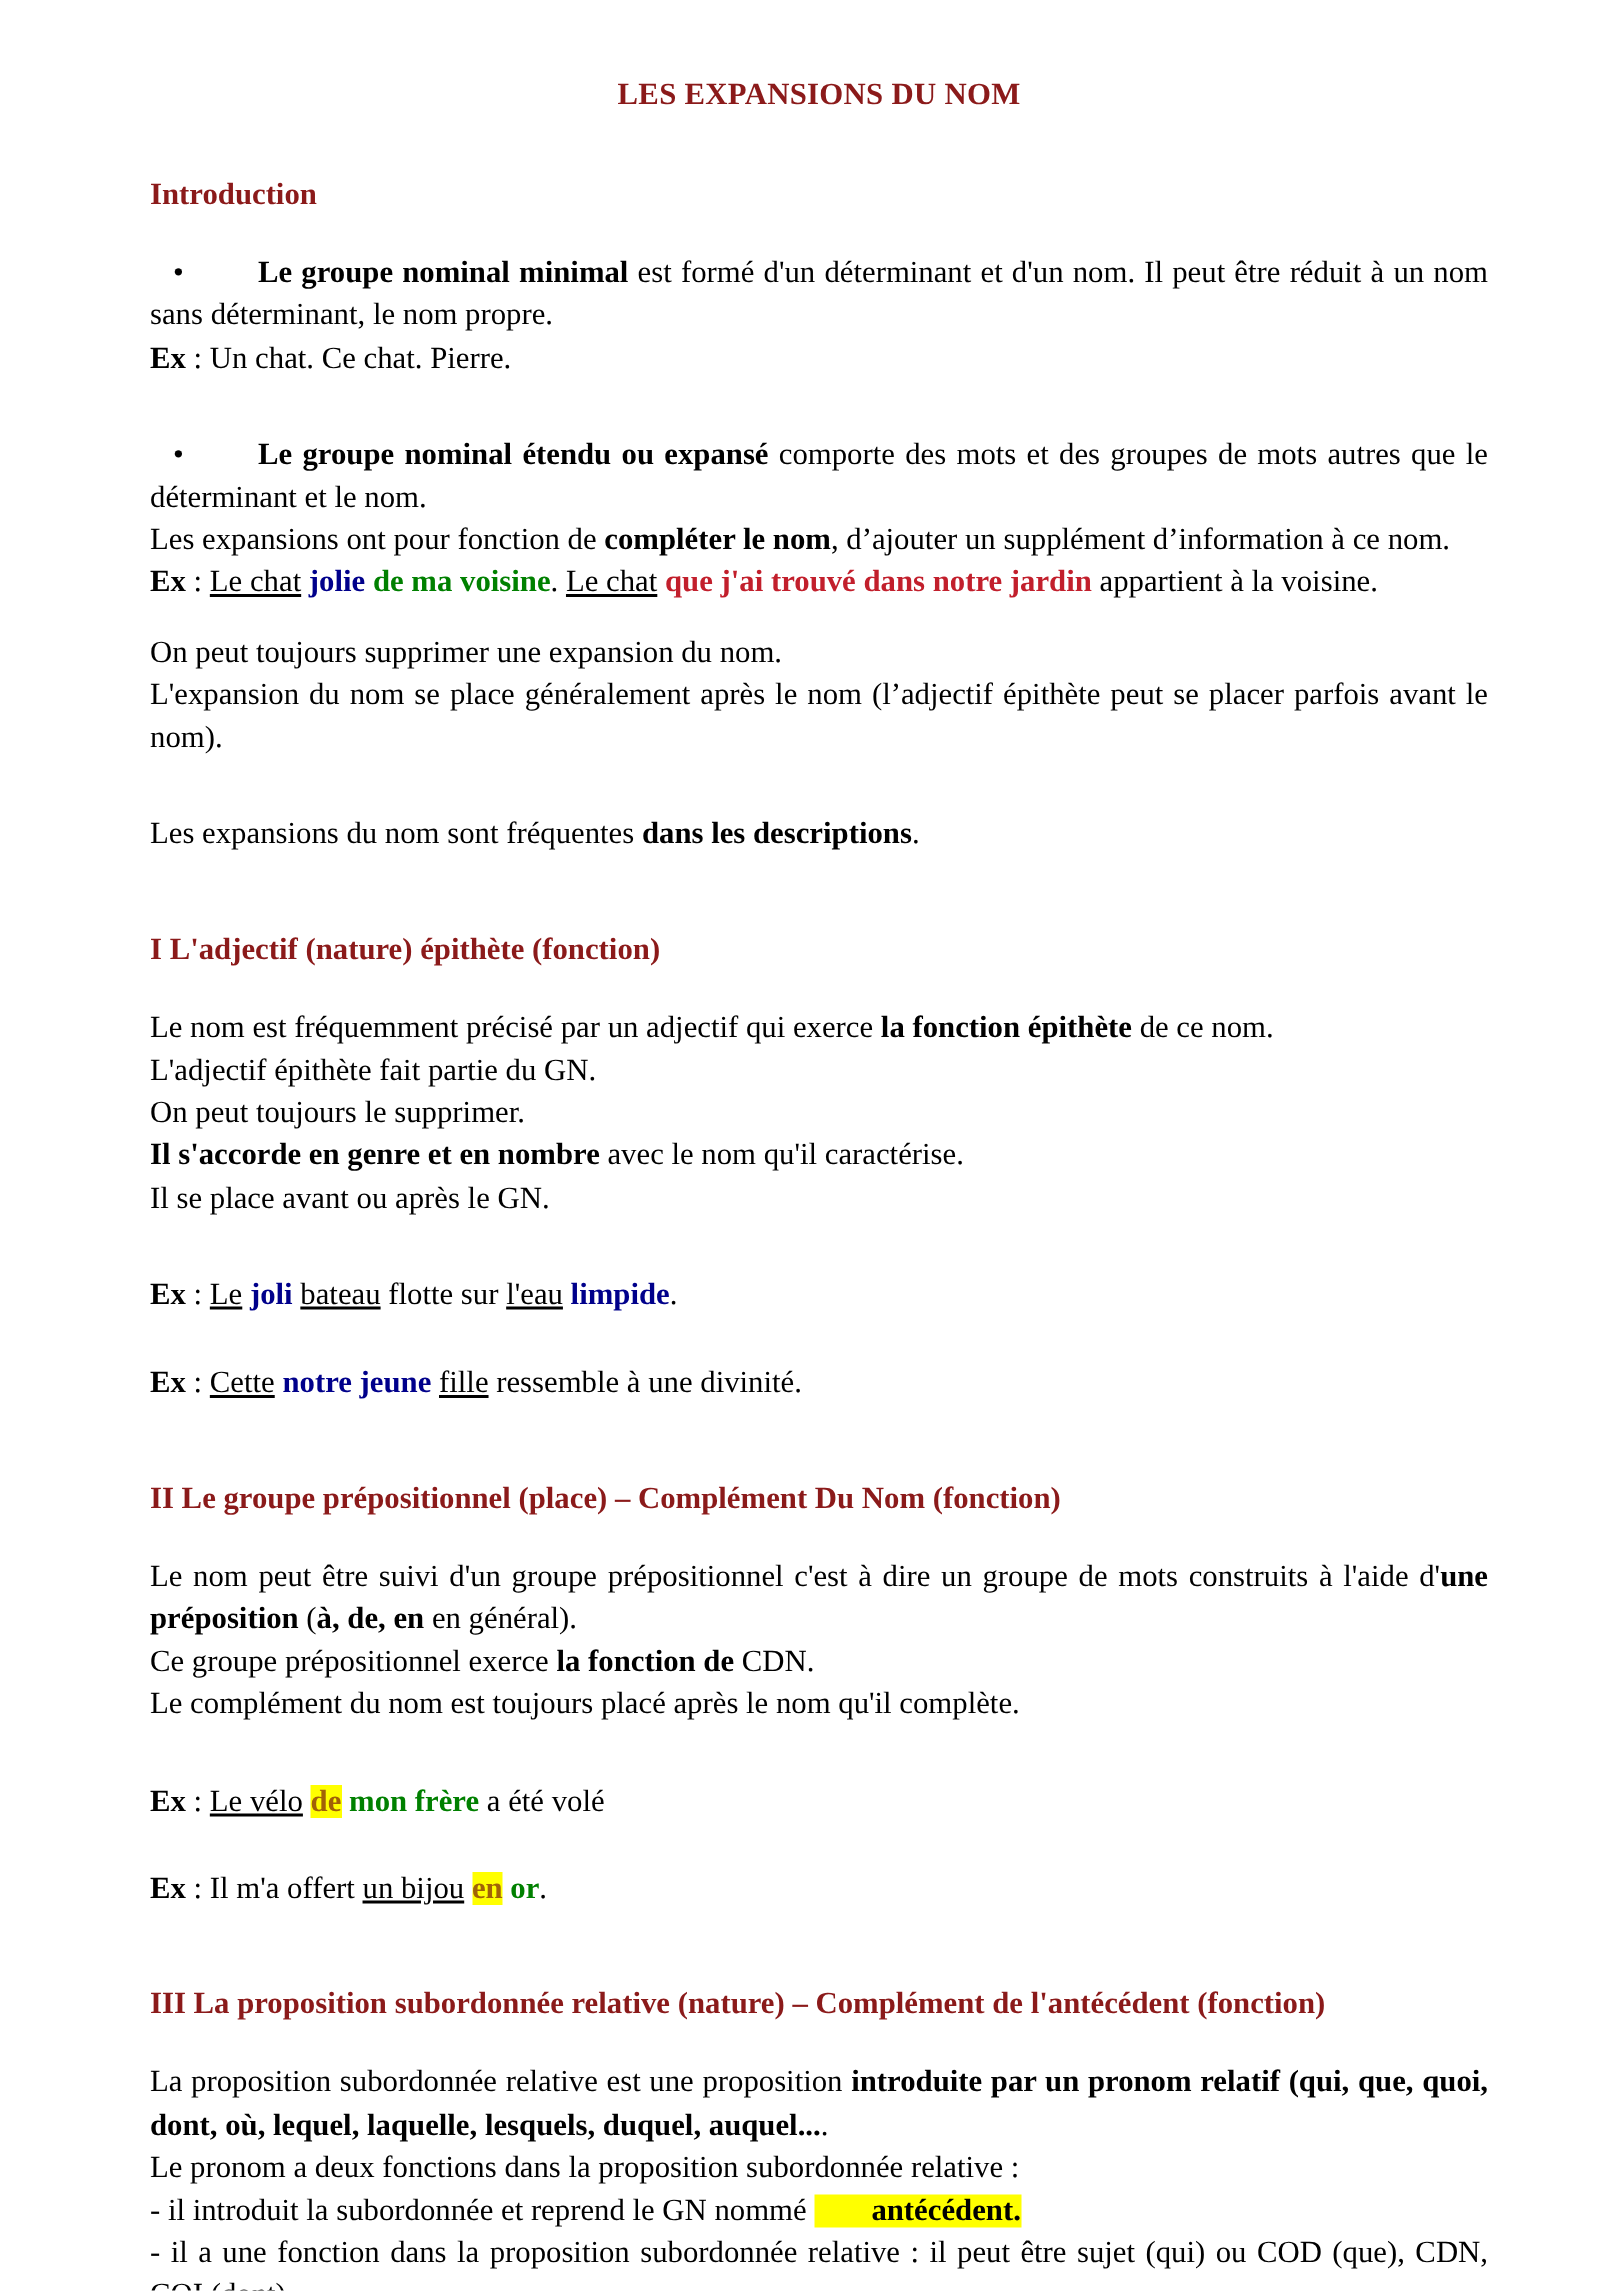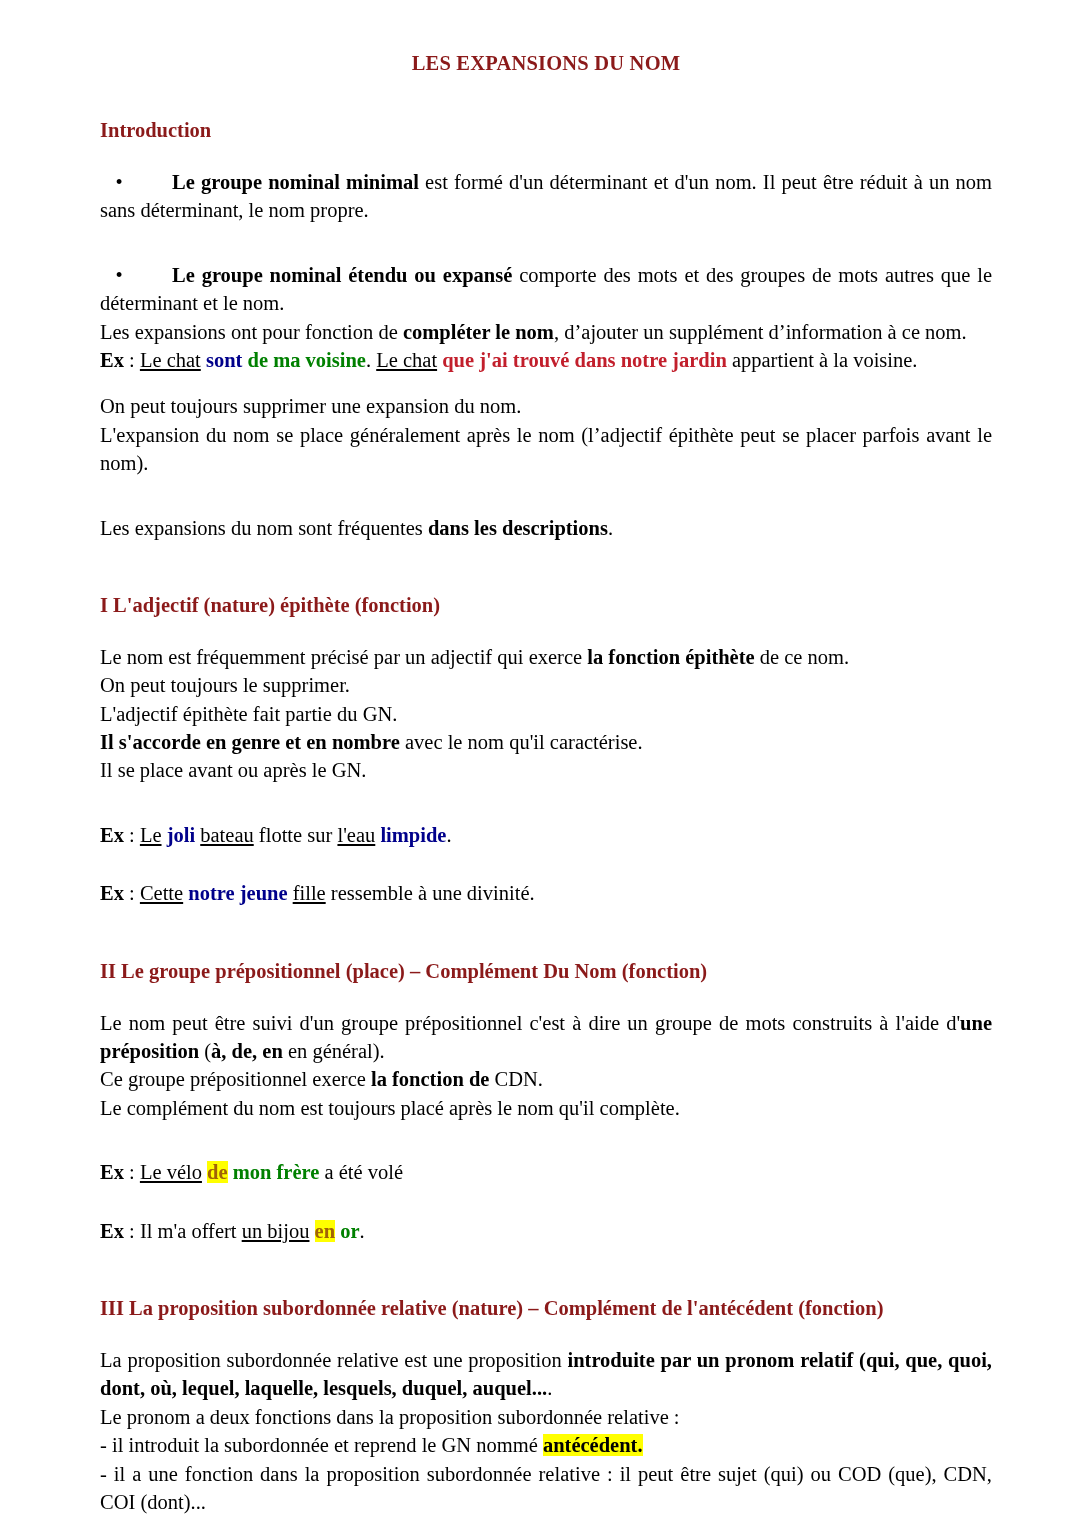--- a/index.html
+++ b/index.html
@@ -67,68 +67,69 @@
     display: inline-block;
     width: 38px;
     text-align: center;
   }
   b, .b { font-weight: bold; }
   .u { text-decoration: underline; }
   .blue { color: #00008b; font-weight: bold; }
   .green { color: #008000; font-weight: bold; }
   .red { color: #c21f2c; font-weight: bold; }
   .hl-green { background-color: #ffff00; color: #a16207; font-weight: bold; }
-  .hl-black { background-color: #ffff00; color: #000000; font-weight: bold; }
+  .hl-black { background-color: #ffff00; color: #000000; font-weight: bold; padding-left: 38px; }
   .ex-label { font-weight: bold; }
 </style>
 </head>
 <body>
 
 <div class="page">
 
   <div class="doc-title">LES EXPANSIONS DU NOM</div>
 
   <div class="gap-1"></div>
 
   <div class="sec-head">Introduction</div>
 
   <div class="gap-2"></div>
 
   <p class="bullet-para"><span class="bullet-first"><span class="bullet-dot">•</span></span><b>Le groupe nominal minimal</b><span> est formé d'un déterminant et d'un nom. Il peut être réduit à un nom sans déterminant, le nom propre.</span></p>
 
+  <p class="body nojust"><span class="ex-label">Ex</span><span> : </span><span>Un chat. Ce chat. Pierre.</span></p>
 
   <div class="gap-4"></div>
 
   <p class="bullet-para"><span class="bullet-first"><span class="bullet-dot">•</span></span><b>Le groupe nominal étendu ou expansé</b><span> comporte des mots et des groupes de mots autres que le déterminant et le nom.</span></p>
 
   <p class="body"><span>Les expansions ont pour fonction de </span><b>compléter le nom</b><span>, d’ajouter un supplément d’information à ce nom.</span></p>
 
-  <p class="body nojust"><span class="ex-label">Ex</span><span> : </span><span class="u">Le chat</span><span>&nbsp;</span><span class="blue">sont</span><span>&nbsp;</span><span class="green">de ma voisine</span><span>. </span><span class="u">Le chat</span><span>&nbsp;</span><span class="red">que j'ai trouvé dans notre jardin</span><span> appartient à la voisine.</span></p>
+  <p class="body nojust"><span class="ex-label">Ex</span><span> : </span><span class="u">Le chat</span><span>&nbsp;</span><span class="blue">jolie</span><span>&nbsp;</span><span class="green">de ma voisine</span><span>. </span><span class="u">Le chat</span><span>&nbsp;</span><span class="red">que j'ai trouvé dans notre jardin</span><span> appartient à la voisine.</span></p>
 
   <div class="gap-3"></div>
 
   <p class="body nojust">On peut toujours supprimer une expansion du nom.</p>
 
   <p class="body">L'expansion du nom se place généralement après le nom (l’adjectif épithète peut se placer parfois avant le nom).</p>
 
   <div class="gap-4"></div>
 
   <p class="body nojust"><span>Les expansions du nom sont fréquentes </span><b>dans les descriptions</b><span>.</span></p>
 
   <div class="gap-5"></div>
 
   <div class="sec-head">I L'adjectif (nature) épithète (fonction)</div>
 
   <div class="gap-2"></div>
 
   <p class="body nojust"><span>Le nom est fréquemment précisé par un adjectif qui exerce </span><b>la fonction épithète</b><span> de ce nom.</span></p>
 
+  <p class="body nojust">L'adjectif épithète fait partie du GN.</p>
+
   <p class="body nojust">On peut toujours le supprimer.</p>
-
-  <p class="body nojust">L'adjectif épithète fait partie du GN.</p>
 
   <p class="body nojust"><b>Il s'accorde en genre et en nombre</b><span> avec le nom qu'il caractérise.</span></p>
 
   <p class="body nojust">Il se place avant ou après le GN.</p>
 
   <div class="gap-4"></div>
 
   <p class="body nojust"><span class="ex-label">Ex</span><span> : </span><span class="u">Le</span><span>&nbsp;</span><span class="blue">joli</span><span>&nbsp;</span><span class="u">bateau</span><span> flotte sur </span><span class="u">l'eau</span><span>&nbsp;</span><span class="blue">limpide</span><span>.</span></p>
 
   <div class="gap-6"></div>

